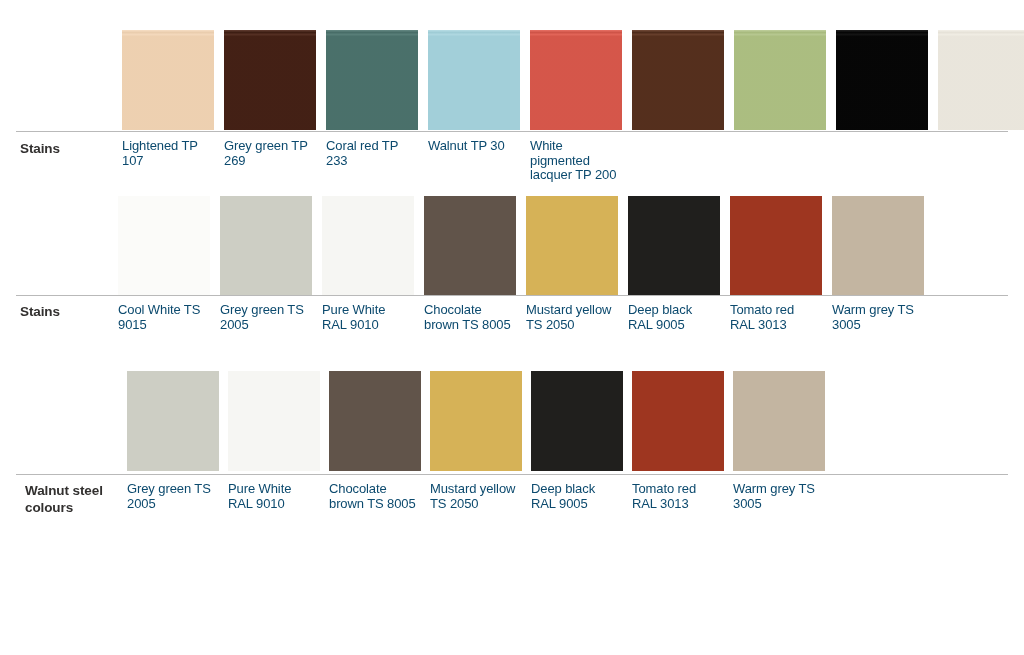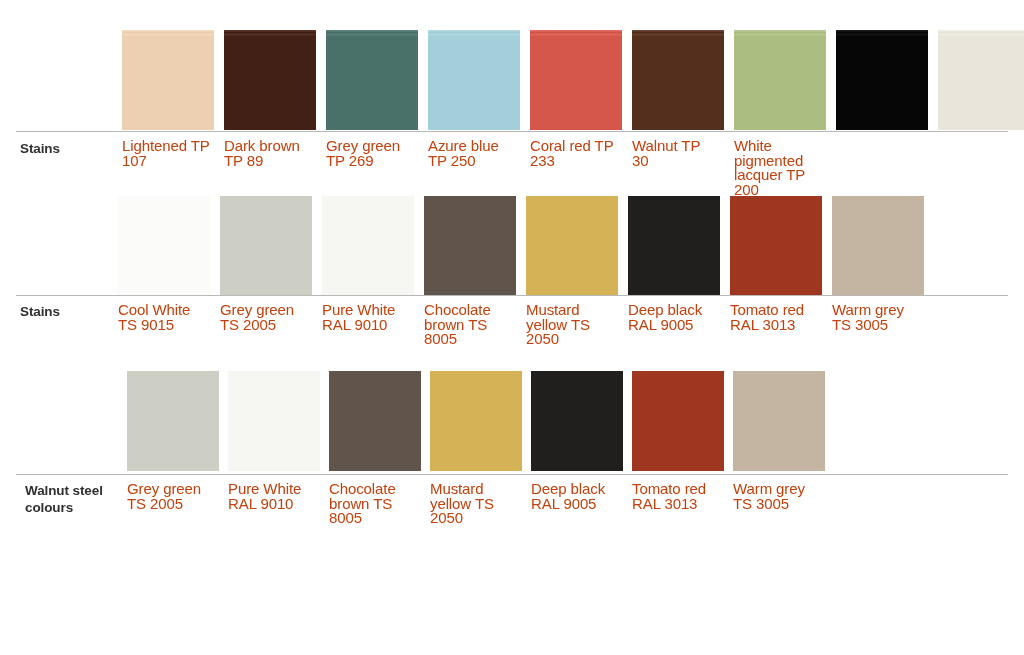--- a/index.html
+++ b/index.html
@@ -70,23 +70,23 @@
     position: absolute;
     font-weight: bold;
     font-size: 13.5px;
     line-height: 17px;
     letter-spacing: -0.1px;
     color: #32302f;
     width: 104px;
   }
 
   .swatch-label {
-    font-size: 15px;
+    font-size: 13px;
     line-height: 14.5px;
-    color: #c2410c;
+    color: #0c4a6e;
     letter-spacing: -0.1px;
     width: 92px;
     box-sizing: border-box;
     padding-right: 4px;
   }
 
   
   #row-stains            { top: 30px; }
   #row-stains .swatch-strip { left: 122px; gap: 10px; }
   #row-stains .rule      { top: 101px; width: 992px; }
@@ -138,23 +138,21 @@
           <div class="swatch wood" style="background: linear-gradient(rgba(255, 255, 255, 0.09) 0px, rgba(255, 255, 255, 0.09) 1px, rgba(0, 0, 0, 0.18) 2px, rgba(0, 0, 0, 0.18) 3px, rgba(255, 255, 255, 0.05) 4px, rgba(255, 255, 255, 0.05) 5px, rgba(0, 0, 0, 0.1) 6px, rgba(0, 0, 0, 0.1) 7px), rgb(7, 7, 7);"></div>
         </div>
         <div class="swatch-cell">
           <div class="swatch wood" style="background: linear-gradient(rgba(255, 255, 255, 0.16) 0px, rgba(255, 255, 255, 0.16) 1px, rgba(0, 0, 0, 0.035) 2px, rgba(0, 0, 0, 0.035) 3px, rgba(255, 255, 255, 0.1) 4px, rgba(255, 255, 255, 0.1) 5px, rgba(0, 0, 0, 0.02) 6px, rgba(0, 0, 0, 0.02) 7px), rgb(238, 234, 224);"></div>
         </div>
       </div>
     <div class="rule"></div>
     <div class="category">Stains</div>
     <div class="labels">
         <div class="swatch-label">Lightened TP 107</div>
-        <div class="swatch-label">Dark brown TP 89</div>
         <div class="swatch-label">Grey green TP 269</div>
-        <div class="swatch-label">Azure blue TP 250</div>
         <div class="swatch-label">Coral red TP 233</div>
         <div class="swatch-label">Walnut TP 30</div>
         <div class="swatch-label">White pigmented lacquer TP 200</div>
       </div>
   </div>
 
   <div class="swatch-row" id="row-lacquer">
     <div class="swatch-strip">
         <div class="swatch-cell">
           <div class="swatch" style="background: rgb(251, 251, 249);"></div>

